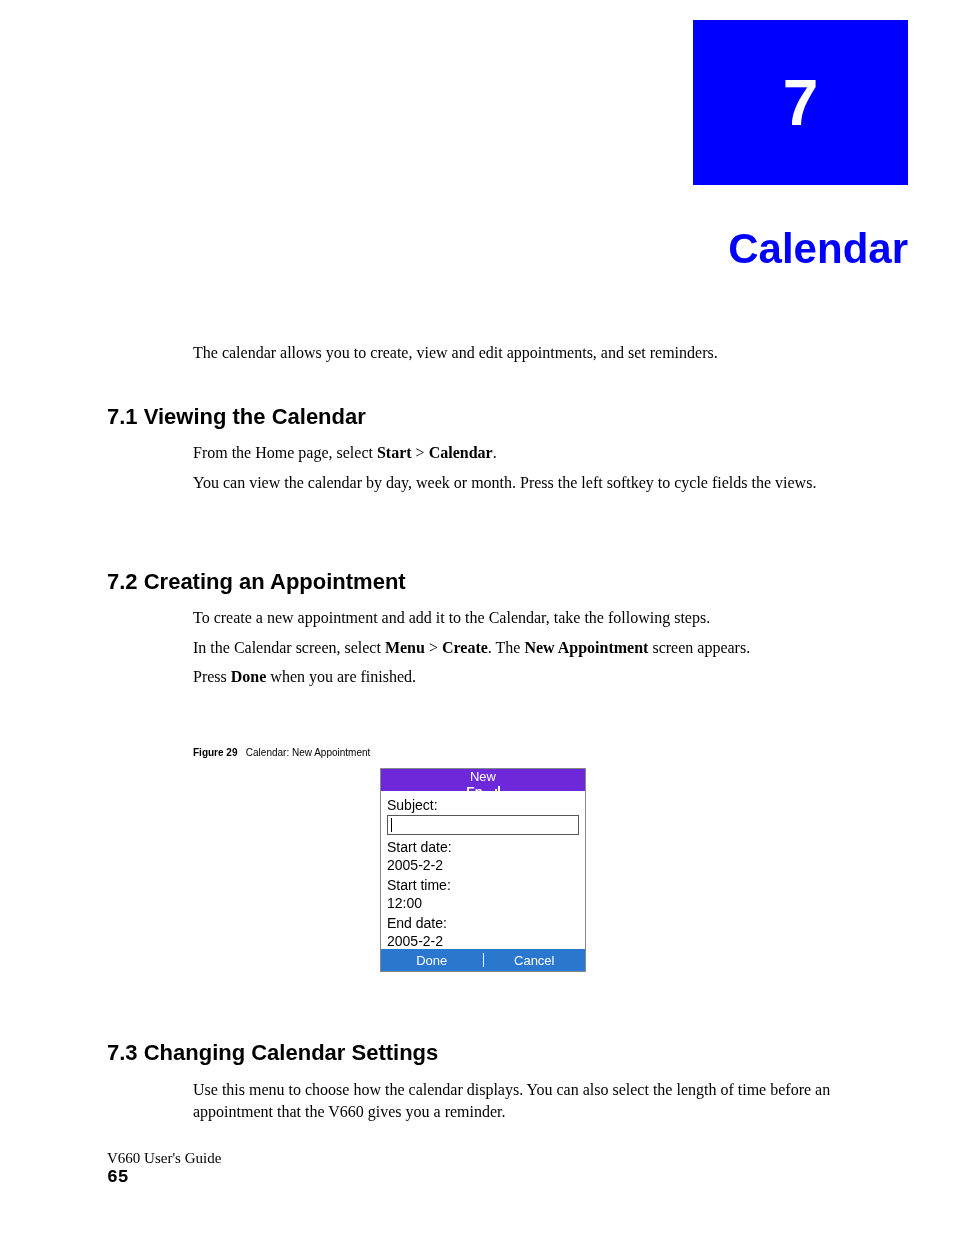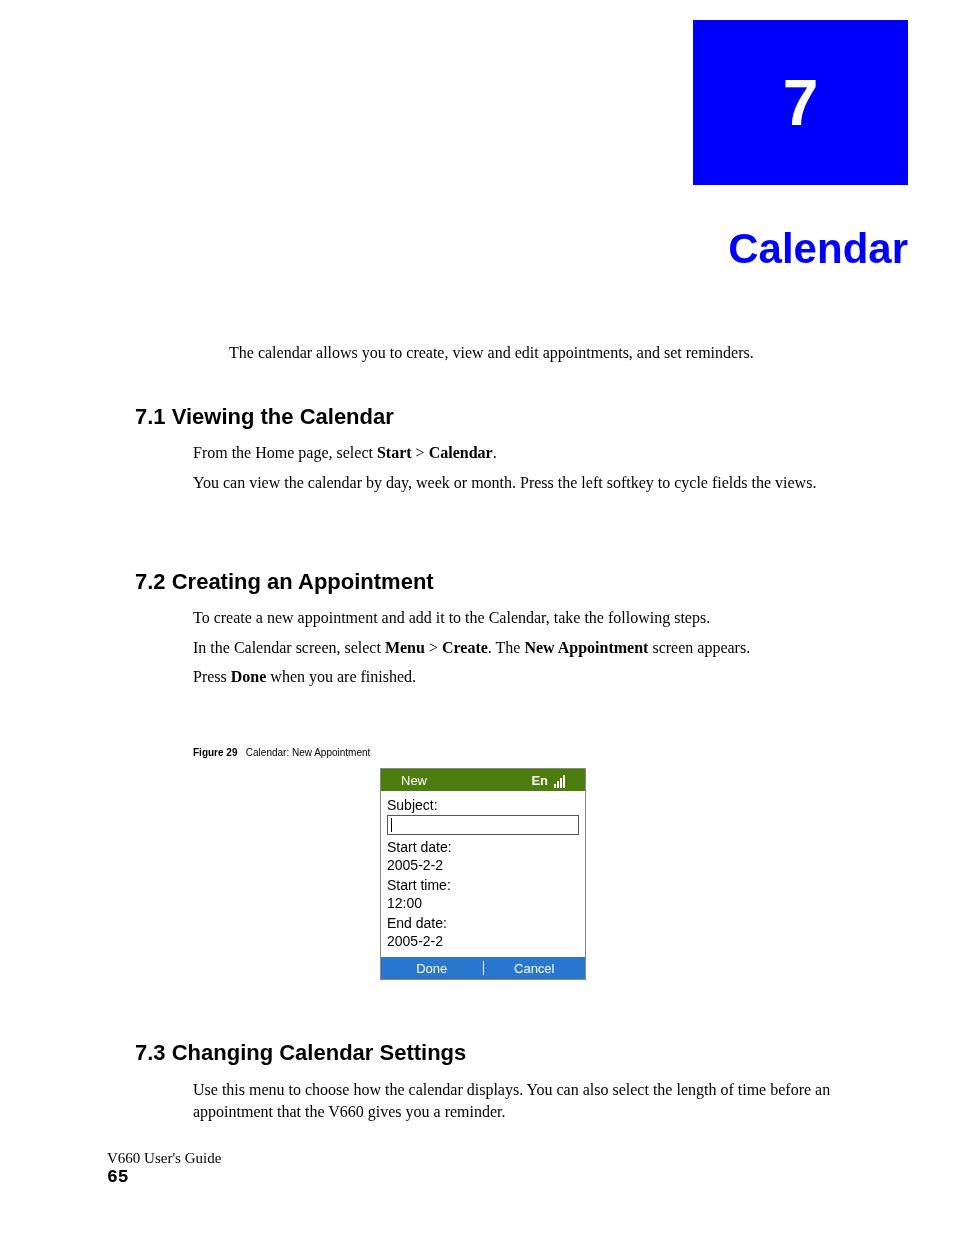--- a/index.html
+++ b/index.html
@@ -37,28 +37,26 @@
       font-weight: bold;
       color: #0000ff;
     }
     .intro {
       position: absolute;
       top: 342px;
       left: 193px;
       right: 46px;
       font-size: 16px;
       line-height: 1.35;
-      margin-left: 36px;
     }
     .section-heading {
       font-family: Arial, Helvetica, sans-serif;
       font-size: 22px;
       font-weight: bold;
       color: #000;
-      margin-left: 28px;
     }
     .sec1 { position: absolute; top: 404px; left: 107px; }
     .sec2 { position: absolute; top: 569px; left: 107px; }
     .sec3 { position: absolute; top: 1040px; left: 107px; }
     .body-block {
       position: absolute;
       left: 193px;
       right: 46px;
       font-size: 16px;
       line-height: 1.35;
@@ -79,28 +77,29 @@
       position: absolute;
       top: 768px;
       left: 380px;
       width: 206px;
       border: 1px solid #888;
       background: #fff;
       font-family: Tahoma, Arial, sans-serif;
       font-size: 14px;
     }
     .ps-header {
-      background: #4d7c0f;
+      background: #6d28d9;
       color: #fff;
       height: 22px;
       display: flex;
       align-items: center;
       justify-content: space-between;
       padding: 0 20px;
       font-size: 13px;
+      flex-direction: column;
     }
     .ps-header-right {
       display: flex;
       align-items: flex-end;
       gap: 4px;
       font-weight: bold;
     }
     .signal-icon {
       display: inline-flex;
       align-items: flex-end;
@@ -110,21 +109,21 @@
     .signal-icon span {
       width: 2px;
       background: #fff;
       display: inline-block;
     }
     .signal-icon span:nth-child(1){height:4px;}
     .signal-icon span:nth-child(2){height:7px;}
     .signal-icon span:nth-child(3){height:10px;}
     .signal-icon span:nth-child(4){height:13px;}
     .ps-body {
-      padding: 2px 6px 8px 6px;
+      padding: 2px 6px 0 6px;
     }
     .ps-label { margin-top: 4px; font-size: 14px; color:#000;}
     .ps-value { margin-top: 2px; font-size: 14px; color:#000;}
     .ps-input {
       border: 1px solid #555;
       height: 20px;
       margin-top: 2px;
       padding: 1px 3px;
       display: flex;
       align-items: center;

